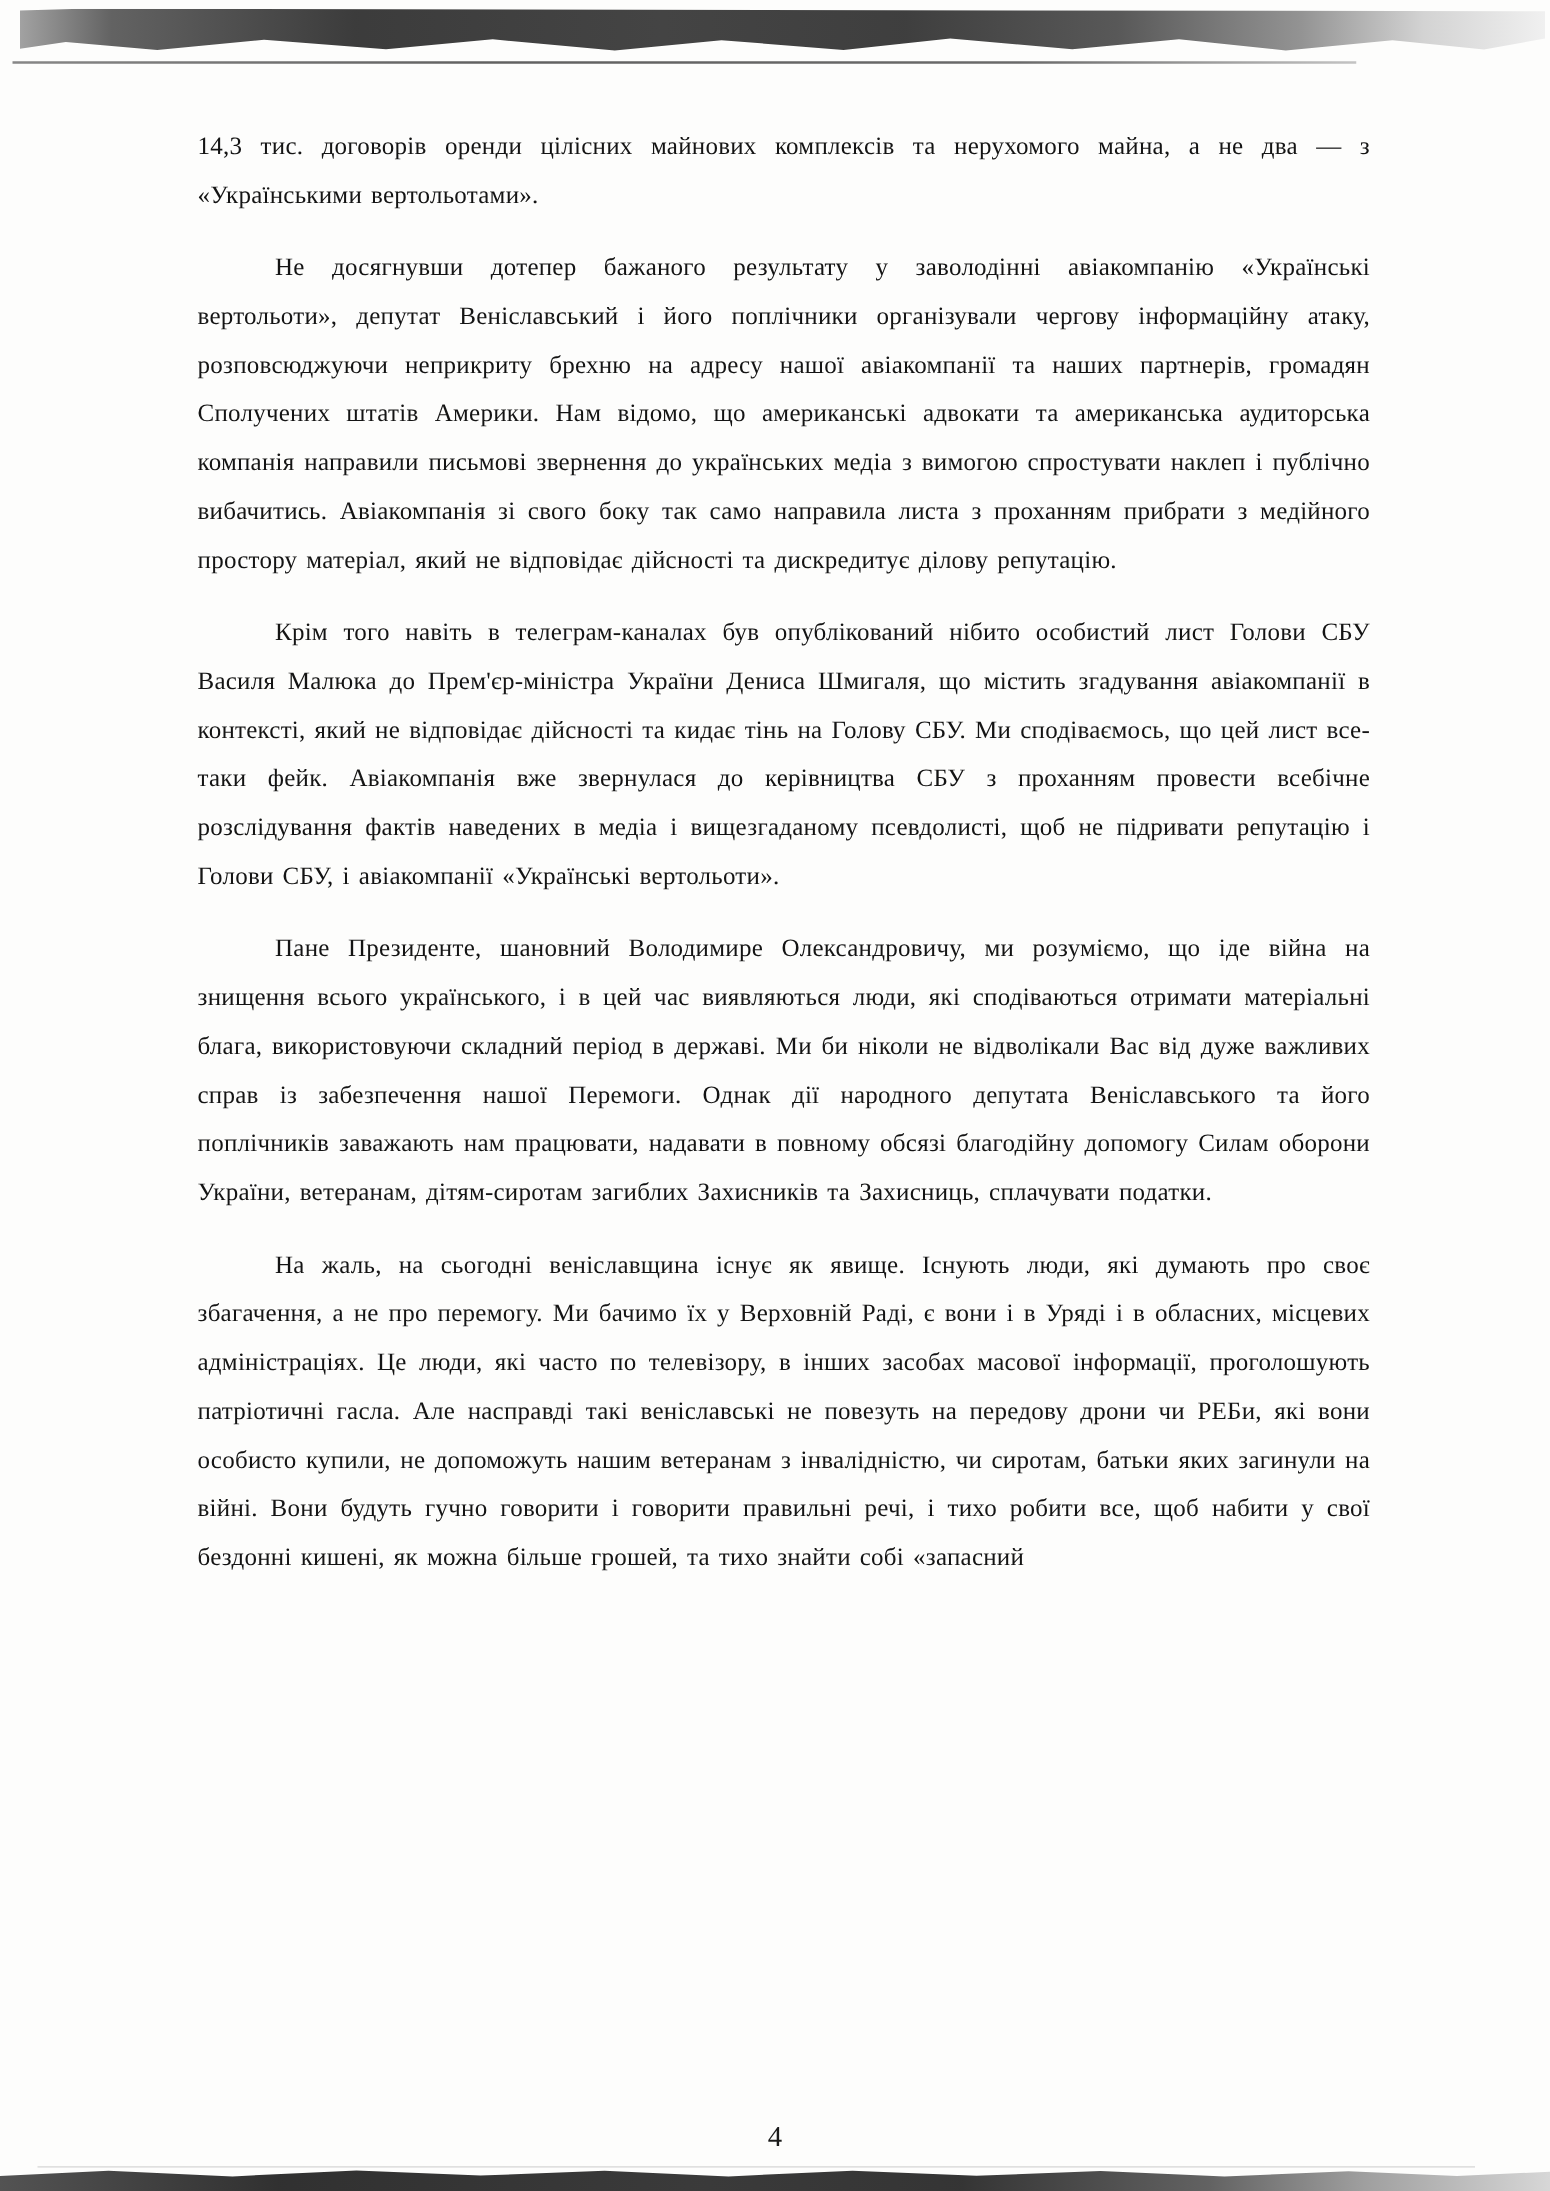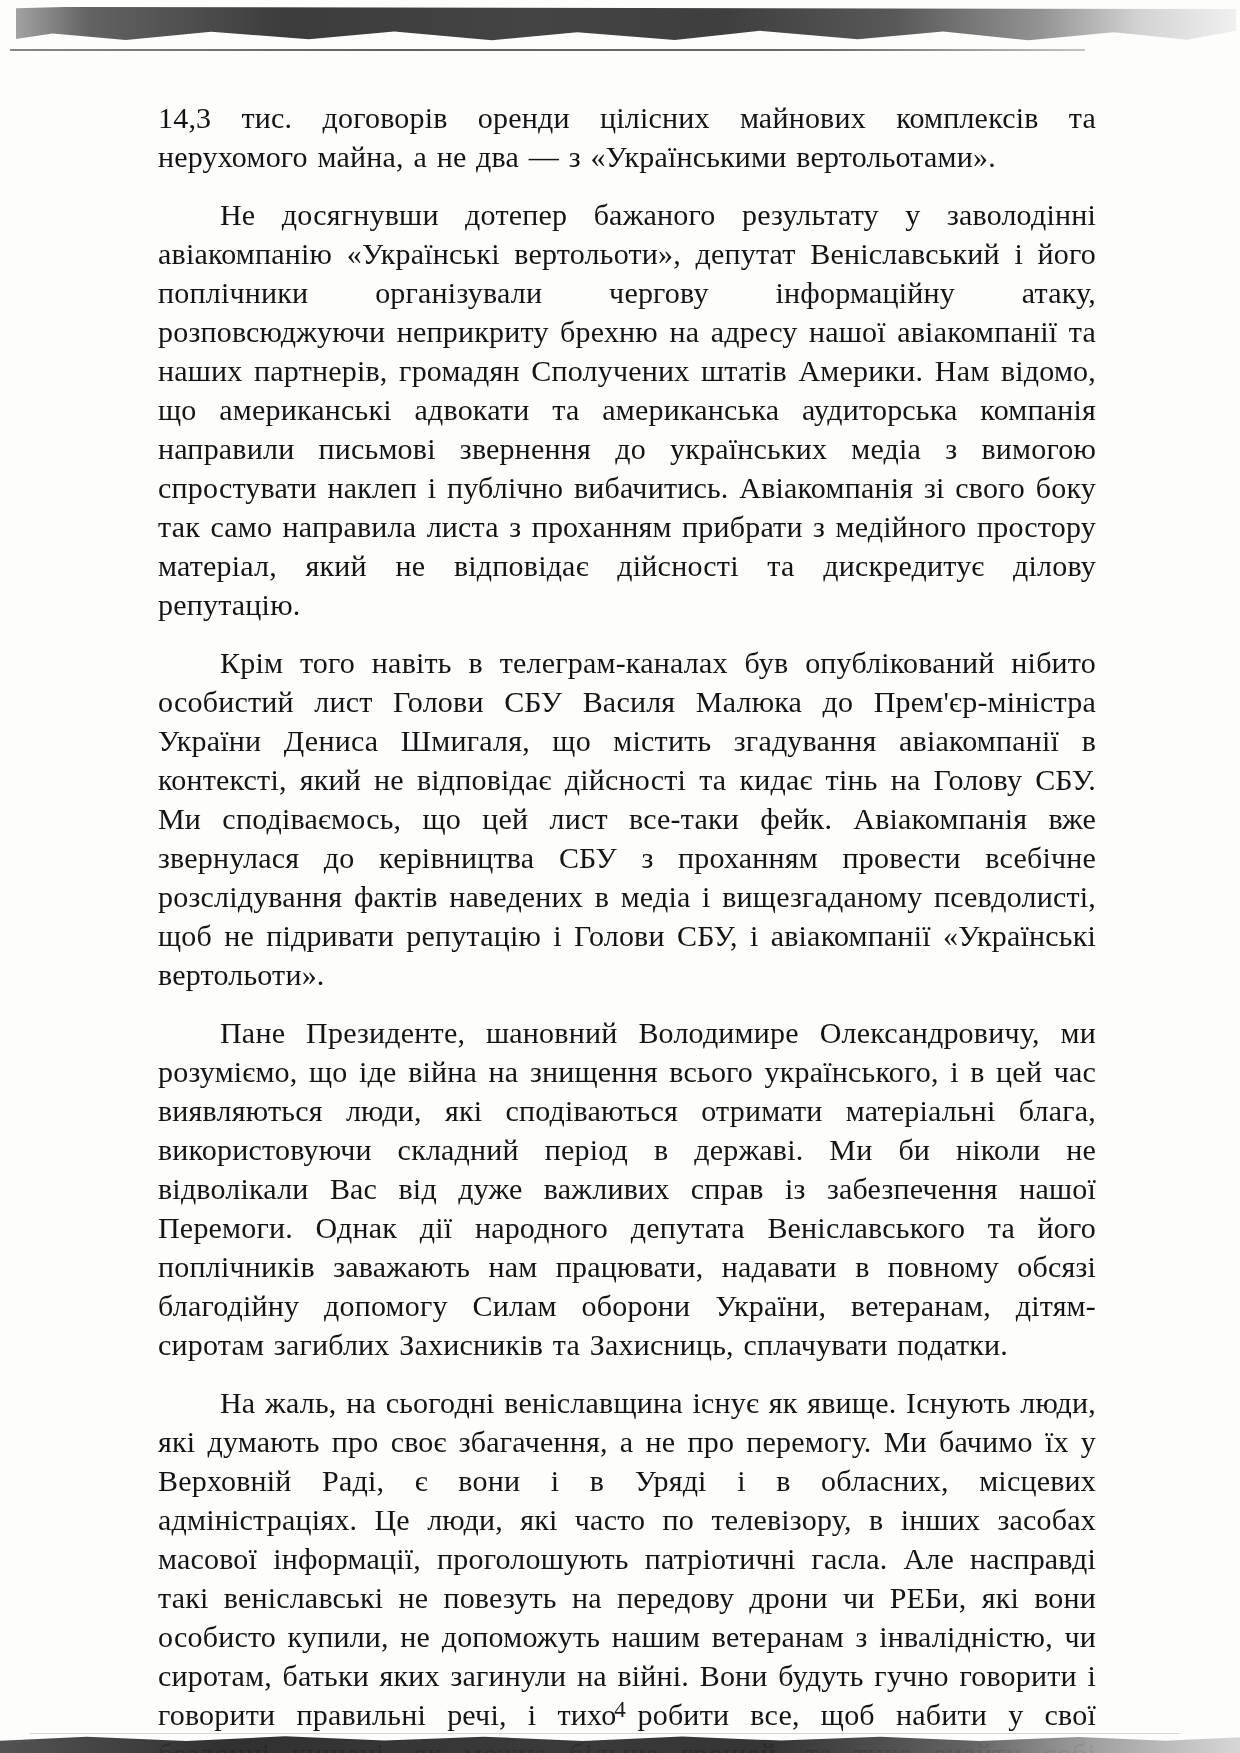--- a/index.html
+++ b/index.html
@@ -58,21 +58,21 @@
 
   
   .doc {
     position: absolute;
     left: 158px;
     top: 98px;
     width: 938px;
   }
   .doc p {
     margin: 0 0 19px 0;
-    font-size: 30px;
+    font-size: 20px;
     line-height: 39px;
     text-align: justify;
     word-spacing: 2px;
     letter-spacing: 0.2px;
   }
   .doc p.indent {
     text-indent: 62px;
     font-family: Liberation Serif, serif;
   }
   .page-number {

